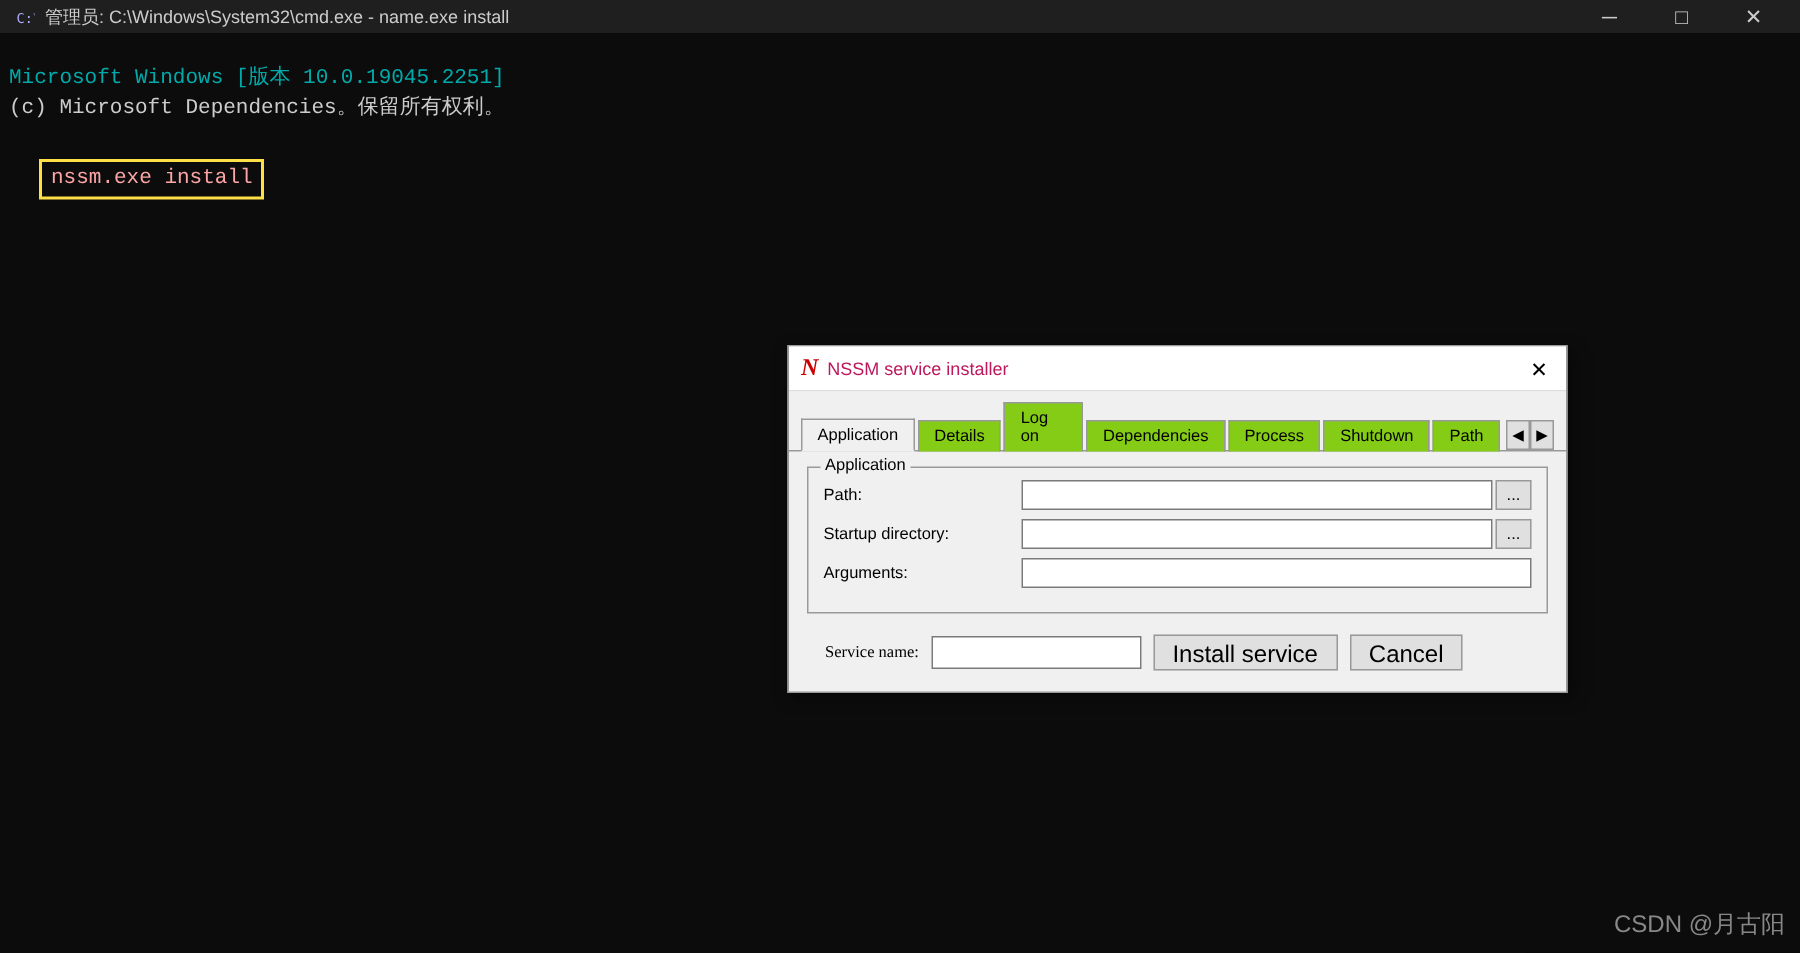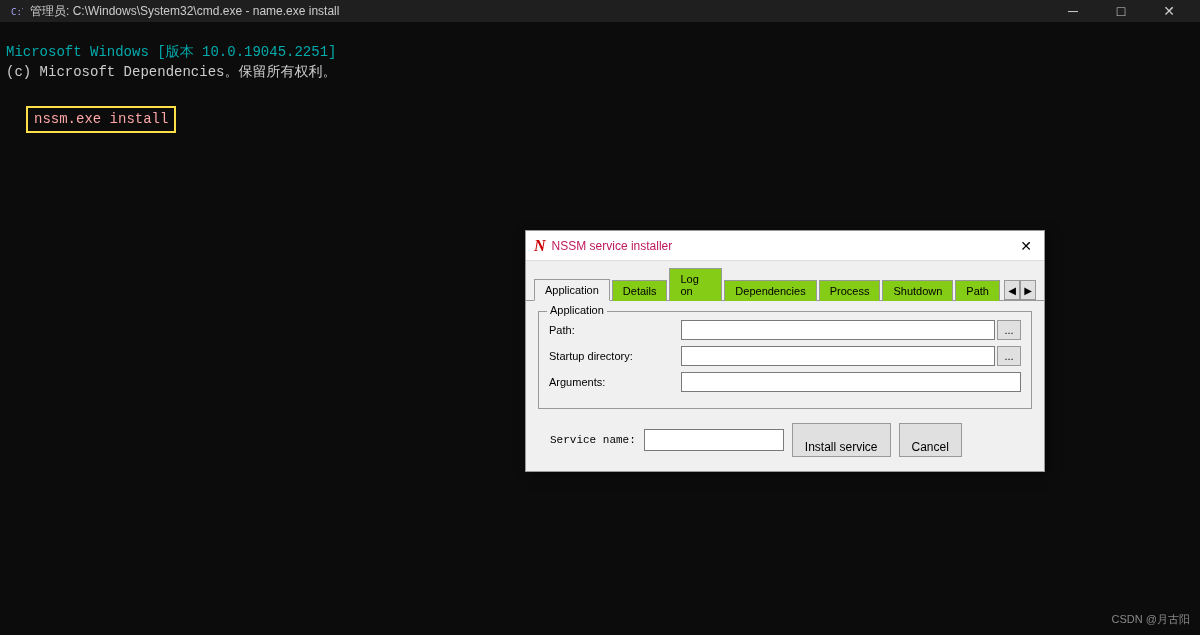--- a/index.html
+++ b/index.html
@@ -253,52 +253,52 @@
 
     
     .service-row {
       display: flex;
       align-items: center;
       padding: 4px 12px;
       gap: 8px;
     }
     .service-label {
       font-size: 11px;
-      font-family: Liberation Mono, monospace;
+      font-family: Liberation Serif, serif;
       color: #000;
       white-space: nowrap;
       text-align: right;
     }
     .service-input {
       width: 140px;
       height: 22px;
       border: 1px solid #7A7A7A;
       background: #FFF;
       padding: 0 3px;
       font-size: 11px;
       outline: none;
     }
     .action-btn {
       height: 24px;
-      padding: 16px 12px;
+      padding: 4px 12px;
       border: 1px solid #999;
       background: #E0E0E0;
-      font-size: 12px;
+      font-size: 16px;
       cursor: pointer;
       font-family: 'Segoe UI', Arial, sans-serif;
       color: #000;
     }
 
     
     .watermark {
       position: absolute;
       bottom: 8px;
       right: 10px;
       color: #888;
-      font-size: 11px;
+      font-size: 16px;
       font-family: 'Segoe UI', Arial, sans-serif;
       margin-left: 32px;
     }
   </style>
 </head>
 <body>
 
 <div class="terminal">
 
   <div class="title-bar">

